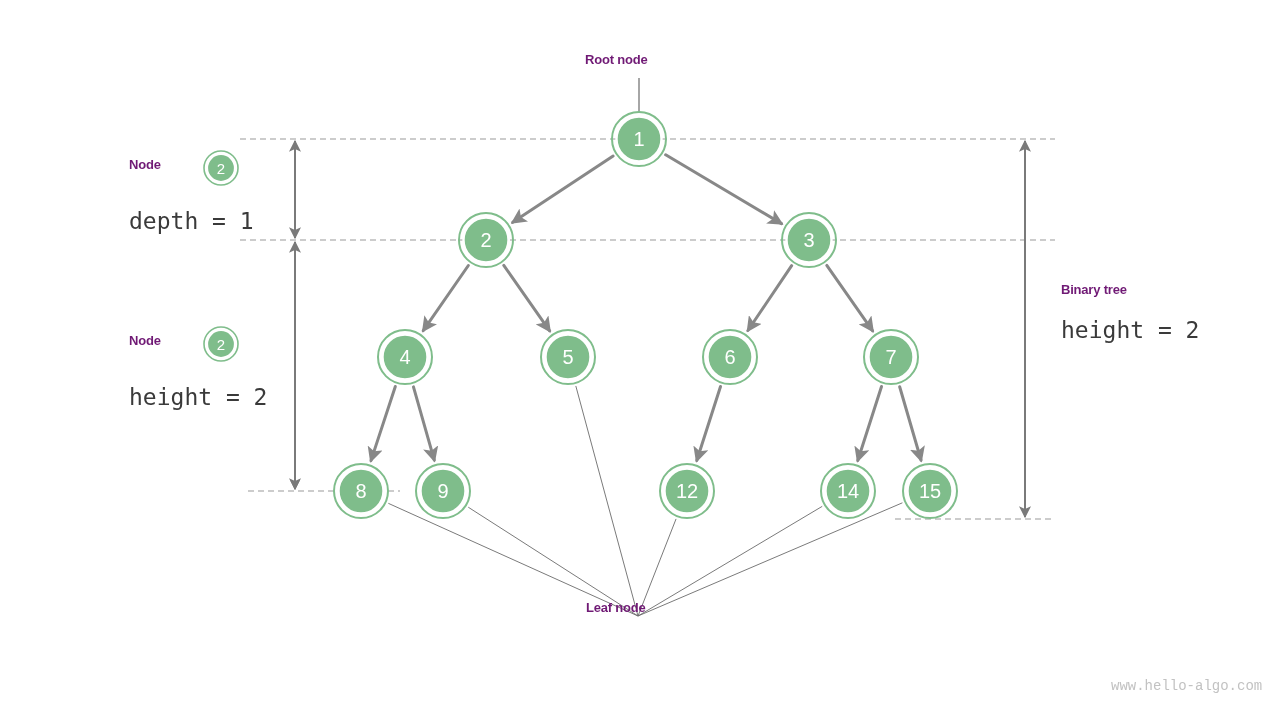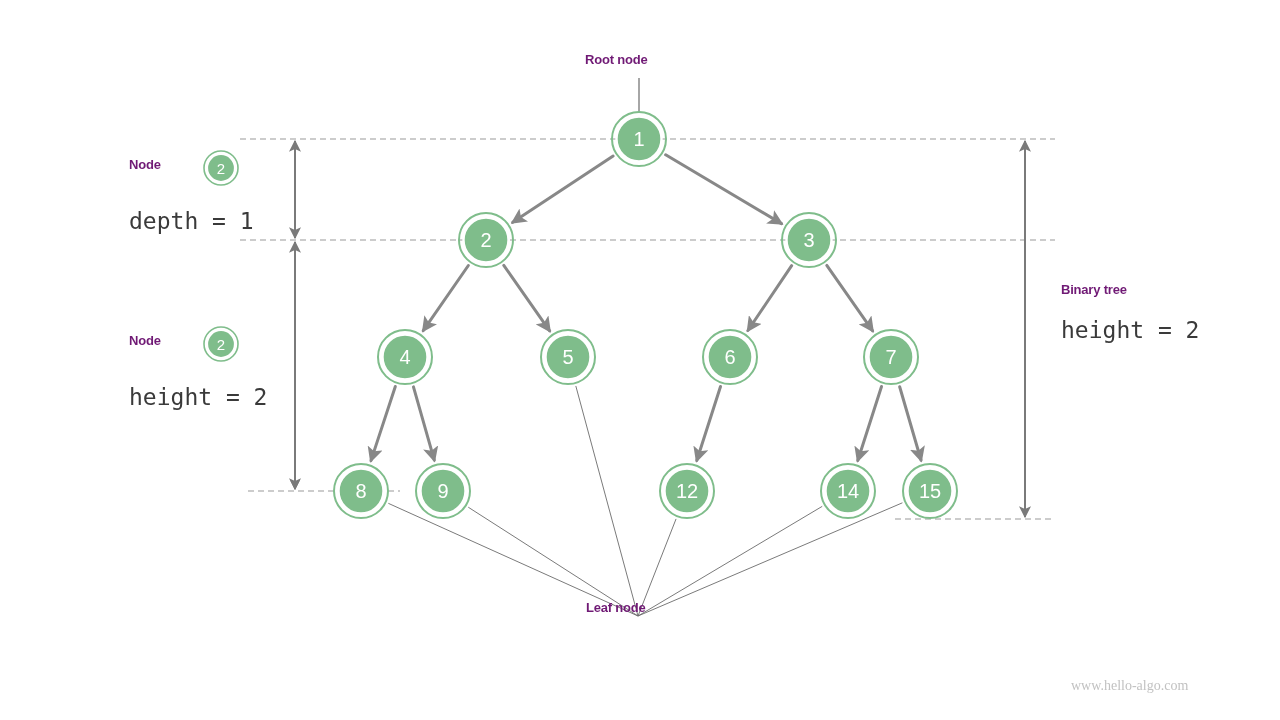--- a/index.html
+++ b/index.html
@@ -34,24 +34,25 @@
   }
   .label-mono {
     position: absolute;
     font-family: "DejaVu Sans Mono", monospace;
     font-size: 23px;
     color: #3a3a3a;
     white-space: nowrap;
   }
   .watermark {
     position: absolute;
-    font-family: Liberation Serif, serif;
+    font-family: Liberation Mono, monospace;
     font-size: 14px;
     color: #c2c2c2;
     white-space: nowrap;
+    margin-left: 40px;
   }
   .node-text {
     font-family: "Liberation Sans", sans-serif;
     font-size: 20px;
     fill: #ffffff;
   }
   .node-text-small {
     font-family: "Liberation Sans", sans-serif;
     font-size: 15px;
     fill: #ffffff;

